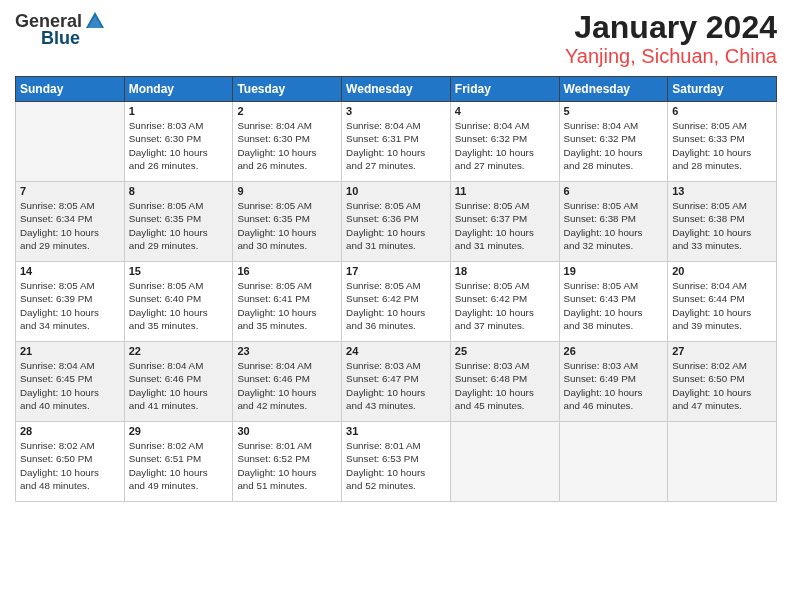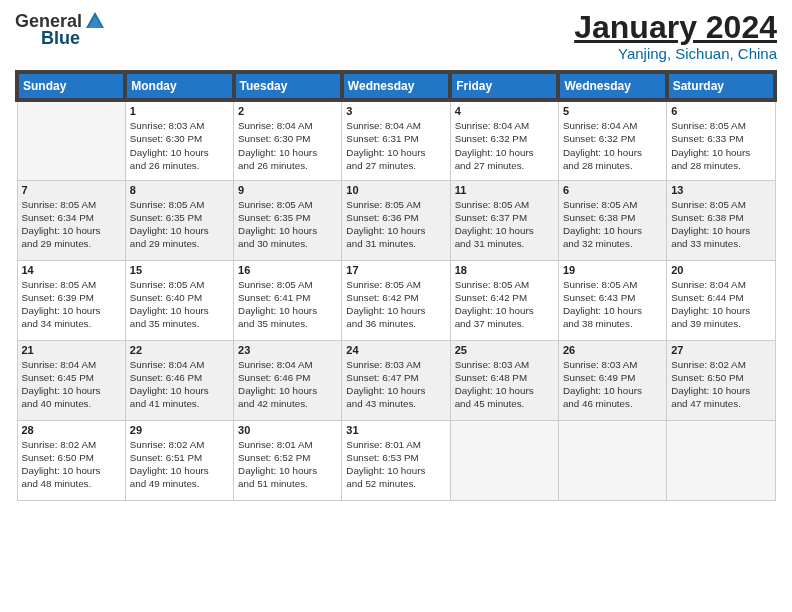--- a/index.html
+++ b/index.html
@@ -47,39 +47,38 @@
       margin-left: 2px;
     }
     .title-block {
       text-align: right;
     }
     .month-title {
       font-size: 32px;
       font-weight: bold;
       color: #222;
       line-height: 1.1;
-      text-decoration: underline;
     }
     .location {
-      font-size: 15px;
-      color: #0369a1;
+      font-size: 20px;
+      color: #ef4444;
     }
     .calendar {
       width: 100%;
       border-collapse: collapse;
       table-layout: fixed;
     }
     .calendar th {
       background: #2176c7;
       color: #fff;
       font-size: 12px;
       font-weight: bold;
       padding: 5px 4px;
       text-align: left;
-      border: 4px solid #404040;
+      border: 1px solid #404040;
       margin-left: 48px;
     }
     .calendar td {
       border: 1px solid #ccc;
       vertical-align: top;
       padding: 3px 4px 4px 4px;
       font-size: 10.5px;
       color: #222;
       background: #fff;
       height: 80px;

